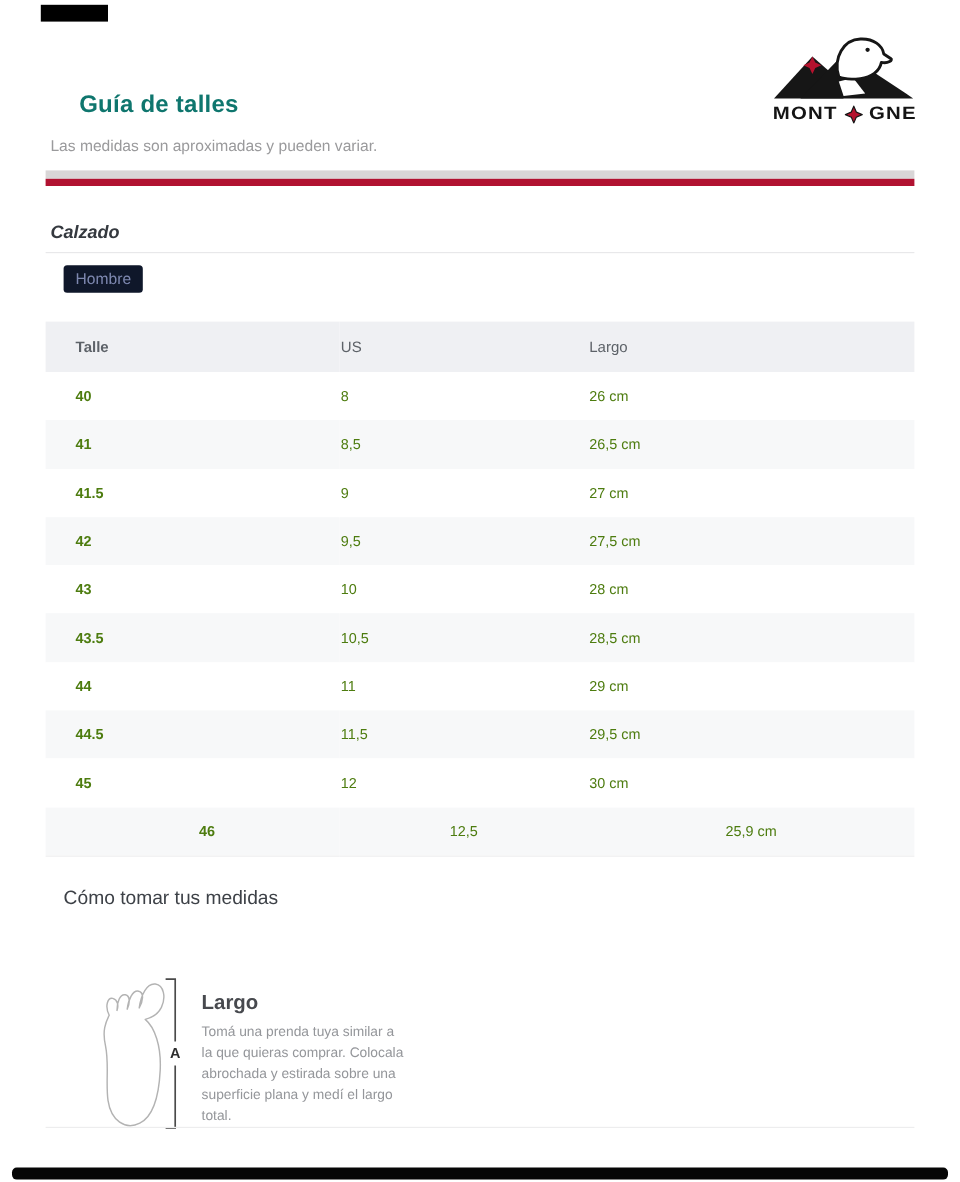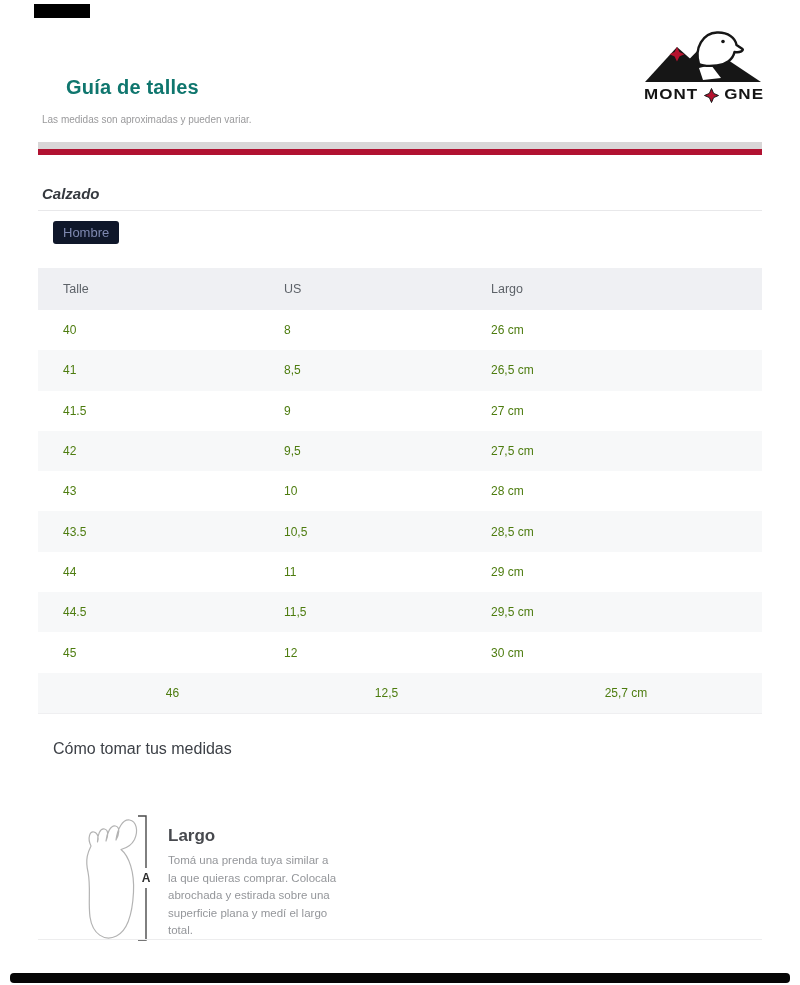--- a/index.html
+++ b/index.html
@@ -5,42 +5,42 @@
   html,body{margin:0;padding:0;background:#ffffff;}
   body{font-family:"Liberation Sans","DejaVu Sans",sans-serif;-webkit-font-smoothing:antialiased;}
   .page{position:relative;width:800px;height:985px;background:#ffffff;overflow:hidden;}
 
   
   .top-badge{position:absolute;left:34px;top:4px;width:56px;height:14px;background:#000;}
   .bottom-bar{position:absolute;left:10px;top:973px;width:780px;height:10px;background:#060606;border-radius:4px;}
 
   
   .page-title{position:absolute;left:42px;top:76px;font-size:20px;font-weight:700;color:#0f766e;letter-spacing:.2px;margin-left:24px;}
-  .page-subtitle{position:absolute;left:42px;top:114px;font-size:10px;color:#9a9a9c;}
+  .page-subtitle{position:absolute;left:42px;top:114px;font-size:13px;color:#9a9a9c;}
   .bar-gray{position:absolute;left:38px;top:142px;width:724px;height:7px;background:#d9d6d7;}
   .bar-red{position:absolute;left:38px;top:149px;width:724px;height:6px;background:#b11231;}
 
   
   .logo{position:absolute;left:643px;top:28px;width:122px;}
   .logo svg{display:block;}
   .brand-row{display:flex;align-items:center;justify-content:space-between;margin-top:1px;padding:0 1px;}
   .brand-word{font-size:17px;font-weight:800;color:#141414;letter-spacing:1px;transform:scaleY(.88);}
 
   
   .cat-title{position:absolute;left:42px;top:185px;font-size:15px;font-weight:700;color:#35393f;font-style:italic;}
   .cat-divider{position:absolute;left:38px;top:210px;width:724px;height:1px;background:#e8e8ea;}
   .gender-chip{position:absolute;left:53px;top:221px;padding:4px 10px;background:#0f172a;color:#7e88b0;
     font-size:13px;border-radius:3px;cursor:pointer;}
 
   
   .size-table-wrap{position:absolute;left:38px;top:268px;width:724px;}
   table{border-collapse:collapse;width:724px;table-layout:fixed;}
   thead th{background:#eff0f3;height:40px;text-align:left;font-weight:400;font-size:12.5px;color:#5d6268;}
   tbody td{height:38.3px;font-size:12px;color:#4d7c0f;}
-  th:first-child,td:first-child{padding-left:25px;}
+  th:first-child,td:first-child{padding-left:25px;font-weight:bold;}
   tbody tr:nth-child(even){background:#f7f8f9;}
   tbody tr:nth-child(odd){background:#ffffff;}
   tbody tr:last-child td{border-bottom:1px solid #efeff1;text-align:center;}
 
   
   .howto-title{position:absolute;left:53px;top:740px;font-size:16px;font-weight:400;color:#3d4147;}
   .foot-figure{position:absolute;left:55px;top:812px;}
   .bracket{position:absolute;left:128px;top:814px;}
   .measure-label{position:absolute;left:168px;top:826px;font-size:17px;font-weight:600;color:#47494e;}
   .measure-desc{position:absolute;left:168px;top:852px;width:172px;font-size:11.5px;line-height:17.5px;color:#94969a;}
@@ -136,21 +136,21 @@
             <td>29,5 cm</td>
           </tr>
           <tr>
             <td>45</td>
             <td>12</td>
             <td>30 cm</td>
           </tr>
           <tr>
             <td>46</td>
             <td>12,5</td>
-            <td>25,7 cm</td>
+            <td>25,9 cm</td>
           </tr>
         </tbody>
     </table>
   </div>
 
   <div class="howto-title">Cómo tomar tus medidas</div>
 
   <div class="foot-figure">
     <svg width="84" height="130" viewBox="0 0 84 130">
       <path d="M36,34

